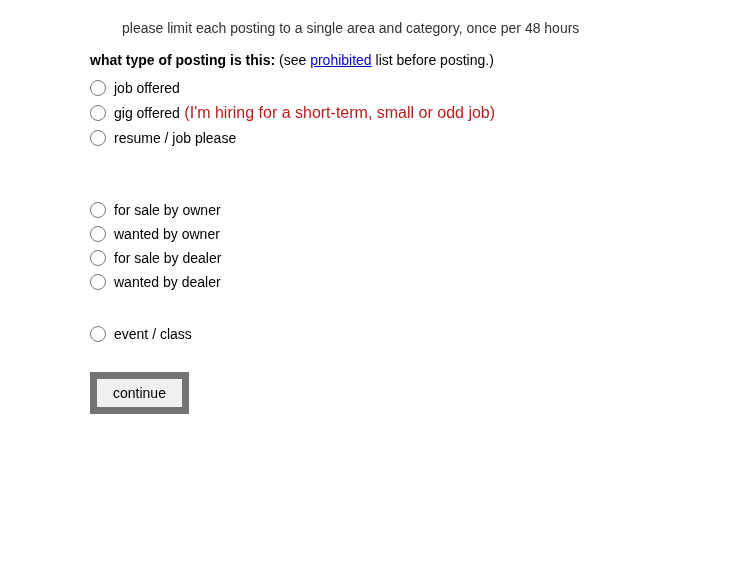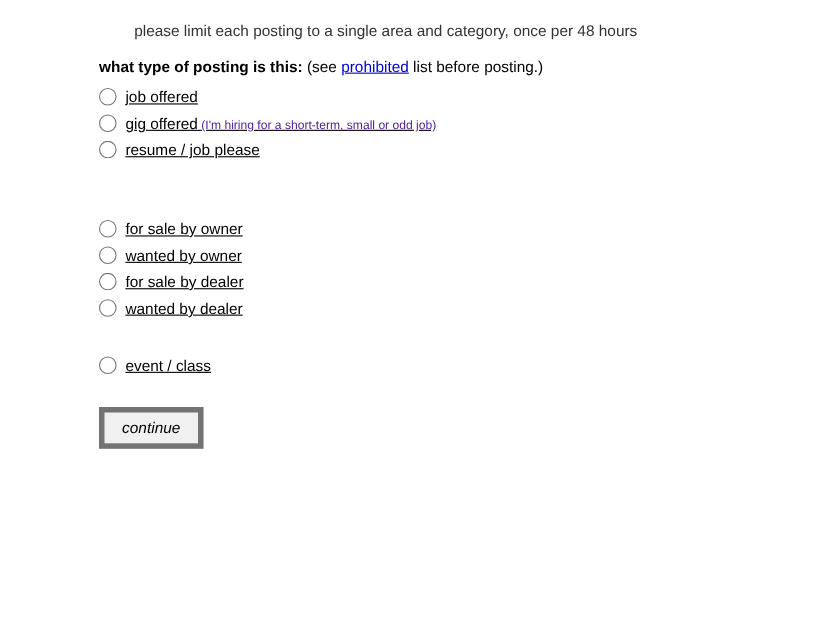--- a/index.html
+++ b/index.html
@@ -34,21 +34,20 @@
       font-weight: bold;
     }
 
     .question-label a {
       color: #00c;
       text-decoration: underline;
     }
 
     .radio-group {
       margin-bottom: 20px;
-      text-decoration: underline;
     }
 
     .radio-item {
       display: flex;
       align-items: center;
       margin-bottom: 8px;
       gap: 8px;
     }
 
     .radio-item input[type="radio"] {
@@ -58,32 +57,31 @@
       cursor: pointer;
     }
 
     .radio-item label {
       font-size: 14px;
       color: #000;
       cursor: pointer;
     }
 
     .radio-item label .sub-text {
-      font-size: 11px;
-      color: #4c1d95;
+      font-size: 16px;
+      color: #b91c1c;
     }
 
     .continue-btn {
-      border: 5px solid #737373;
+      border: 7px solid #737373;
       background: #f0f0f0;
       padding: 6px 16px;
       font-size: 14px;
       cursor: pointer;
       margin-top: 10px;
-      font-style: italic;
     }
 
     .spacer {
       height: 8px;
     }
   </style>
 </head>
 <body>
 
 

